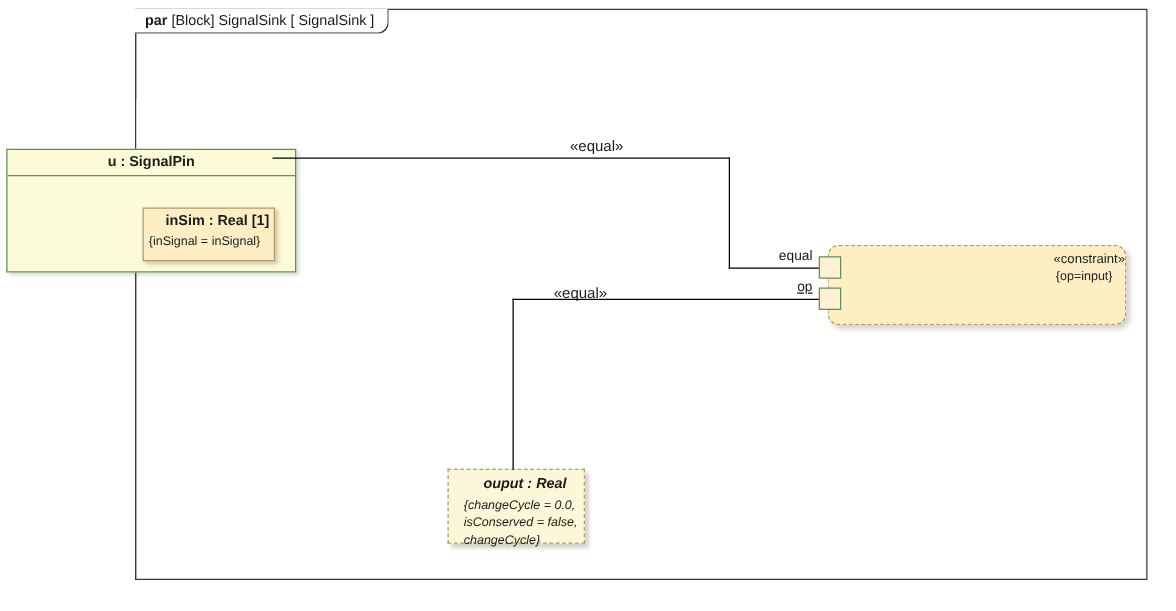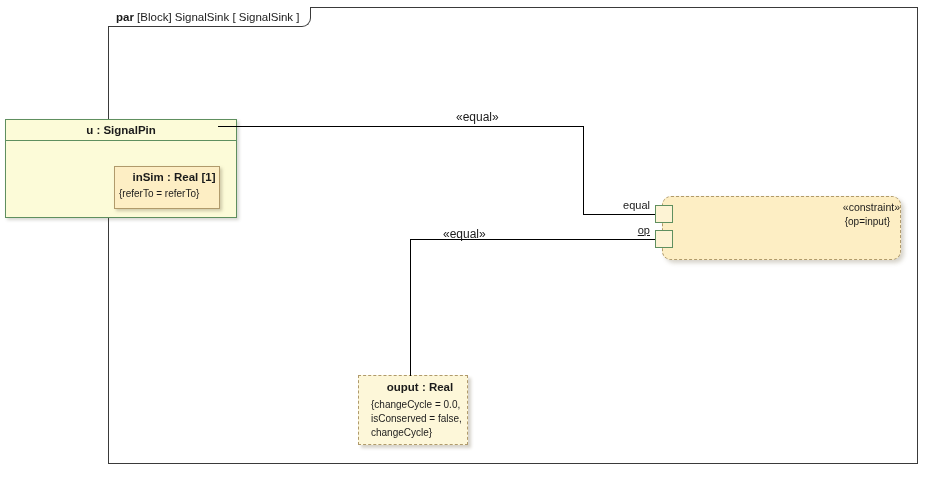--- a/index.html
+++ b/index.html
@@ -114,25 +114,26 @@
     padding: 2px 4px 0 4px;
     line-height: 13px;
   }
 
   
   .vp-ouput {
     position: absolute;
     left: 358px;
     top: 375px;
     width: 110px;
-    height: 70px;
+    height: 60px;
     box-sizing: border-box;
     background: #fdf7d9;
     border: 1px dashed #b09a6b;
     box-shadow: 3px 3px 3px rgba(120,110,80,0.3);
+    font-style: italic;
   }
   .vp-ouput .vp-title { padding-top: 4px; }
   .vp-ouput .vp-constraints { padding: 3px 5px 0 12px; line-height: 14px; }
 
   
   .constraint-block {
     position: absolute;
     left: 662px;
     top: 196px;
     width: 239px;
@@ -232,21 +233,21 @@
   <div class="frame-line-seg fls-top"></div>
   <div class="frame-line-seg fls-bot"></div>
 
   <div class="frame-tab"><span class="kw">par</span>&nbsp;<span class="pc">[Block]</span>&nbsp;<span class="pc">SignalSink</span>&nbsp;<span class="pc">[ SignalSink ]</span></div>
 
   <div class="block part-block">
     <div class="part-header">u : SignalPin</div>
     <div class="part-body">
       <div class="value-prop vp-insim">
         <div class="vp-title">inSim : Real [1]</div>
-        <div class="vp-constraints">{referTo = referTo}</div>
+        <div class="vp-constraints">{inSignal = inSignal}</div>
       </div>
     </div>
   </div>
 
   <div class="constraint-block">
     <div class="cb-stereotype">«constraint»</div>
     <div class="cb-expr">{op=input}</div>
   </div>
 
   <div class="port port-input"></div>

